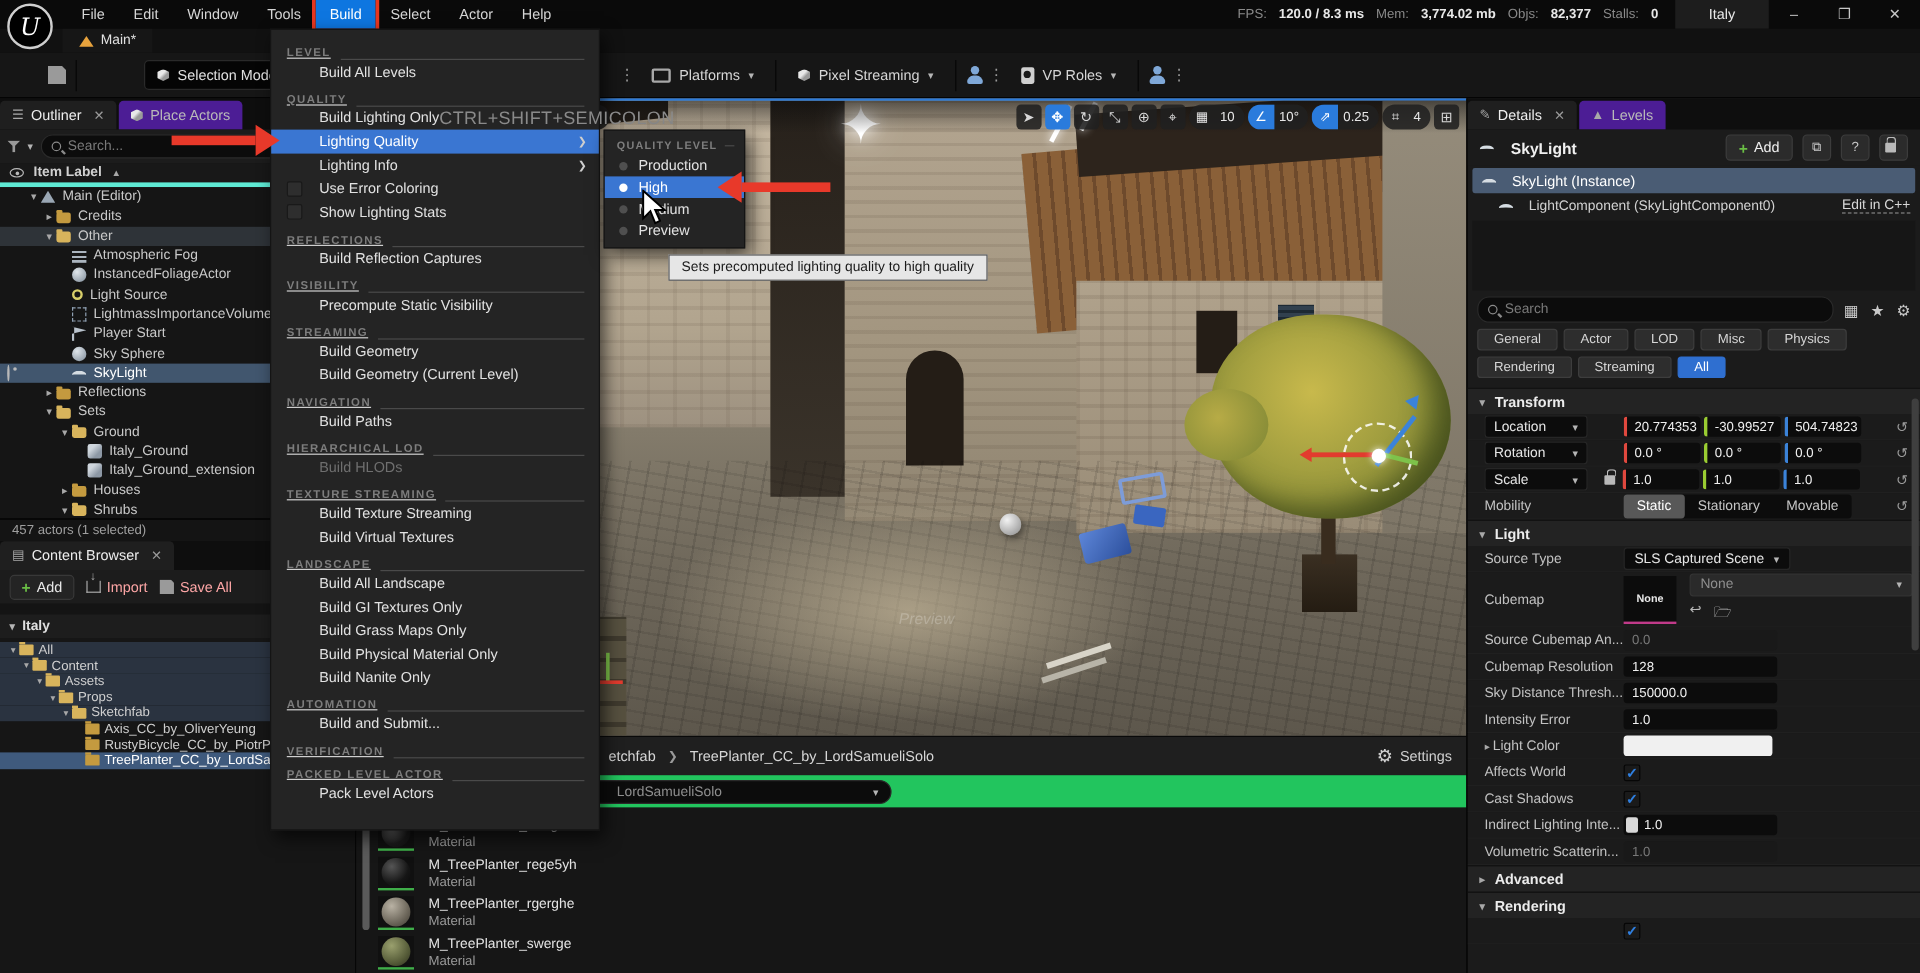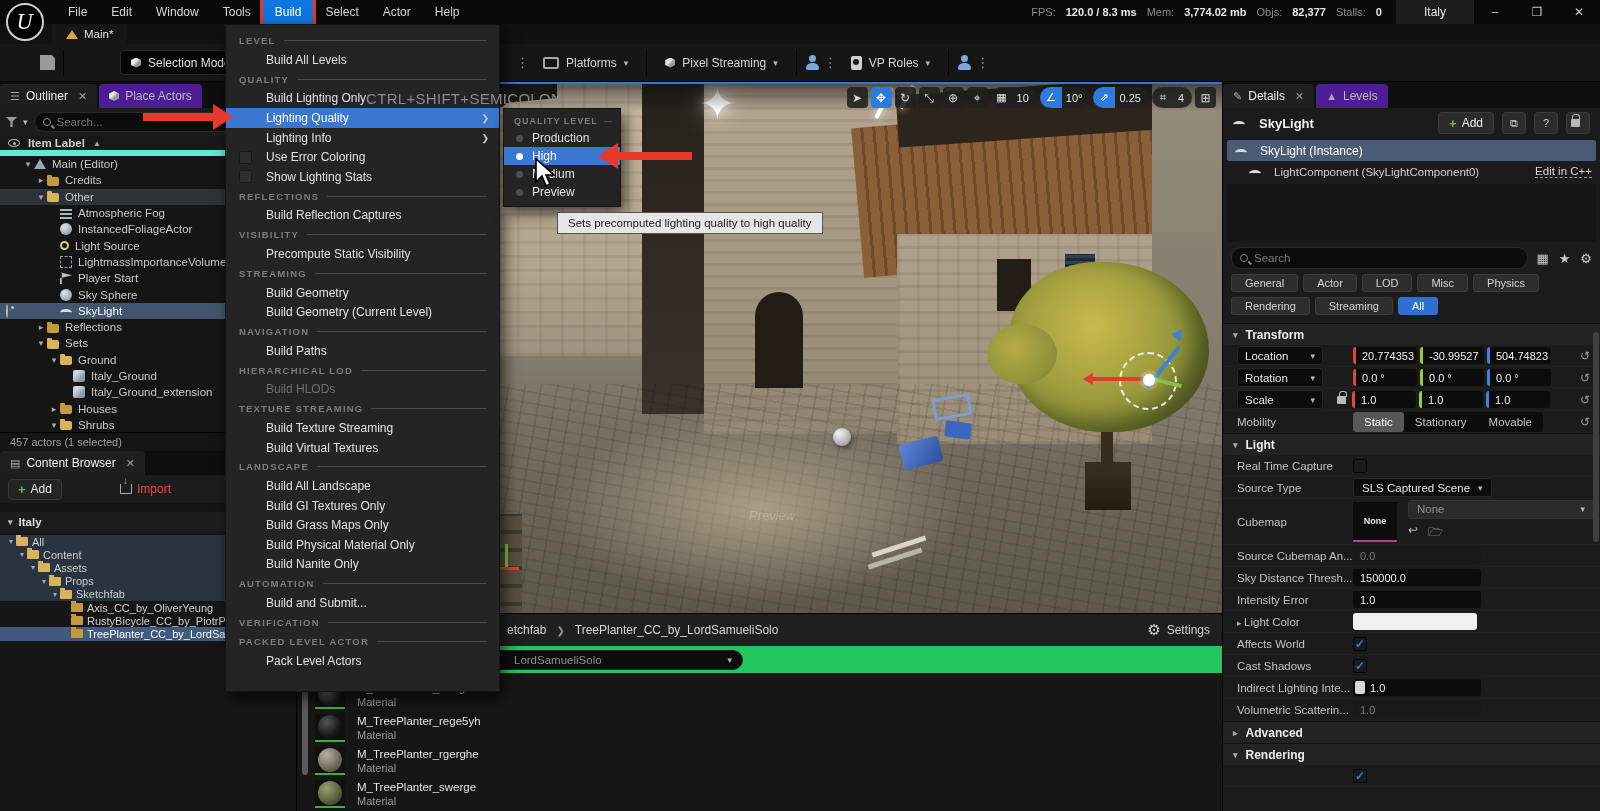--- a/index.html
+++ b/index.html
@@ -53,21 +53,21 @@
   
   .panel-tabs { height:26px; background:#0e0e0e; display:flex; align-items:flex-end; }
   .ptab { height:24px; display:flex; align-items:center; gap:6px; padding:0 10px; font-size:12px; color:#b9b9b9; background:#4c1d95; border-radius:4px 4px 0 0; margin-right:2px; }
   .ptab.active { background:#1f1f1f; color:#eee; }
   .ptab .x { color:#9a9a9a; font-size:11px; margin-left:4px; }
   .search-row { height:28px; background:#1c1c1c; display:flex; align-items:center; padding:0 6px; gap:6px; }
   .search-pill { flex:1; height:20px; background:#0c0c0c; border:1px solid #2a2a2a; border-radius:10px; display:flex; align-items:center; gap:6px; padding:0 8px; color:#7a7a7a; font-size:11.5px; }
   .mag { width:8px; height:8px; border:1.5px solid #8a8a8a; border-radius:50%; position:relative; flex:none; }
   .mag::after { content:""; position:absolute; left:7px; top:7px; width:4px; height:1.5px; background:#8a8a8a; transform:rotate(45deg); }
   .funnel { width:11px; height:10px; background:#9a9a9a; clip-path:polygon(0 0,100% 0,60% 45%,60% 100%,40% 100%,40% 45%); }
-  .ol-header { height:20px; background:#181818; border-bottom:6px solid #5eead4; display:flex; align-items:center; gap:8px; padding:0 8px; font-size:11.5px; color:#d0d0d0; font-weight:bold; }
+  .ol-header { height:20px; background:#181818; border-bottom:4px solid #5eead4; display:flex; align-items:center; gap:8px; padding:0 8px; font-size:11.5px; color:#d0d0d0; font-weight:bold; }
   .eye { width:12px; height:8px; border:1px solid #b9b9b9; border-radius:50%; position:relative; flex:none; }
   .eye::after { content:""; position:absolute; left:3.5px; top:1.5px; width:3px; height:3px; border-radius:50%; background:#b9b9b9; }
   .ol-tree { flex:1; overflow:hidden; background:#151515; }
   .trow { height:16.3px; display:flex; align-items:center; font-size:11.5px; color:#c9c9c9; padding-left:6px; white-space:nowrap; }
   .trow.sel { background:#41566e; color:#fff; }
   .trow.hl { background:#2e3338; }
   .trow .arr { width:12px; color:#a8a8a8; font-size:9px; flex:none; text-align:center; }
   .ticon { width:12px; height:12px; flex:none; margin-right:6px; position:relative; }
   .ic-folder { background:#c49a3f; border-radius:2px 2px 2px 2px; height:9px; margin-top:2px; }
   .ic-folder::before { content:""; position:absolute; top:-2px; left:0; width:5px; height:3px; background:#c49a3f; border-radius:1px 1px 0 0; }
@@ -80,21 +80,21 @@
   .ic-flag { background:#b9c2cc; clip-path:polygon(0 0,100% 25%,0 50%,0 100%,15% 100%,15% 0); }
   .ic-level { width:0; height:0; border-left:6px solid transparent; border-right:6px solid transparent; border-bottom:10px solid #9aa7b4; background:none; }
   .ic-sky { border-top:3px solid #d5dce2; border-radius:50% 50% 0 0; height:7px; margin-top:3px; }
   .ol-status { height:19px; background:#141414; border-top:1px solid #000; display:flex; align-items:center; padding:0 10px; font-size:11px; color:#9f9f9f; }
 
   
   .cb-tab-row { height:24px; background:#0e0e0e; display:flex; align-items:flex-end; }
   .cb-toolbar { height:28px; background:#1c1c1c; display:flex; align-items:center; gap:10px; padding:0 8px; font-size:12px; color:#d6d6d6; }
   .add-btn { display:flex; align-items:center; gap:5px; background:#242424; border:1px solid #383838; border-radius:4px; height:21px; padding:0 9px; color:#e8e8e8; }
   .plus-g { color:#6abe45; font-weight:bold; font-size:13px; }
-  .cb-btn { display:flex; align-items:center; gap:5px; color:#ef4444;margin-left:48px; }
+  .cb-btn { display:flex; align-items:center; gap:5px; color:#fca5a5; }
   .imp-ic { width:12px; height:10px; border:1.5px solid #a8a8a8; border-top:none; position:relative; }
   .imp-ic::before { content:"↓"; position:absolute; left:2px; top:-9px; font-size:10px; color:#a8a8a8; }
   .circ-back { width:16px; height:16px; border:1.5px solid #a8a8a8; border-radius:50%; display:flex; align-items:center; justify-content:center; font-size:10px; color:#a8a8a8; margin-left:auto; }
   .italy-hdr { height:20px; margin-top:9px; background:#1d1d1d; display:flex; align-items:center; gap:6px; padding:0 8px; color:#e0e0e0; font-size:11.5px; font-weight:bold; }
   .cb-tree { flex:1; background:#161616; padding-top:3px; overflow:hidden; }
   .cbrow { height:13.2px; display:flex; align-items:center; font-size:11px; color:#cfcfcf; white-space:nowrap; }
   .cbrow.tint { background:#2a3340; }
   .cbrow.sel { background:#3f5a7d; color:#fff; }
   .cbrow .arr { width:10px; font-size:8px; color:#a8a8a8; text-align:center; flex:none; }
   .cb-fold { width:12px; height:9px; background:#c49a3f; border-radius:1px; margin-right:4px; flex:none; position:relative; }
@@ -178,21 +178,21 @@
   .dd { height:19px; background:#0c0c0c; border:1px solid #262626; border-radius:3px; display:flex; align-items:center; gap:8px; padding:0 8px; font-size:11.5px; color:#e6e6e6; }
   .swatch { width:124px; height:17px; background:#f0f0f0; border-radius:3px; }
   .cm-thumb { width:44px; height:40px; background:#0c0c0c; border-bottom:2px solid #c13b8a; display:flex; align-items:center; justify-content:center; font-size:9px; color:#e8e8e8; font-weight:bold; }
   .cm-right { display:flex; flex-direction:column; gap:4px; margin-left:8px; }
   .cm-dd { width:186px; height:19px; background:#2a2a2a; border:1px solid #333; border-radius:3px; display:flex; align-items:center; justify-content:space-between; padding:0 8px; font-size:11.5px; color:#8f8f8f; }
   .cm-icons { display:flex; gap:10px; color:#b9b9b9; font-size:12px; }
   .dt-scroll { position:absolute; right:1px; top:250px; width:6px; height:210px; background:#3f3f3f; border-radius:3px; }
 
   
   .build-menu { position:absolute; left:225px; top:24px; width:275px; height:668px; background:#242424; border:1px solid #141414; box-shadow:4px 6px 14px rgba(0,0,0,.65); z-index:50; padding-top:6px; }
-  .bm-sec { height:19px; display:flex; align-items:center; gap:8px; padding:0 12px 0 13px; }
+  .bm-sec { height:19px; display:flex; align-items:flex-end; gap:8px; padding:0 12px 0 13px;text-decoration:underline; }
   .bm-sec .t { color:#7d7d7d; font-size:9.5px; font-weight:bold; letter-spacing:1.2px; white-space:nowrap; }
   .bm-sec .ln { flex:1; height:1px; background:#4a4a4a; }
   .bm-item { height:19.6px; display:flex; align-items:center; padding:0 10px 0 40px; font-size:12px; color:#e2e2e2; position:relative; white-space:nowrap; }
   .bm-item.hl { background:#3a76d2; color:#fff; }
   .bm-item.dis { color:#6f6f6f; }
   .bm-item .sc2 { margin-left:auto; font-size:15px; color:#8a8a8a; letter-spacing:.3px; }
   .bm-item .sub { margin-left:auto; font-size:9px; color:#cfcfcf; }
   .bm-chk { position:absolute; left:13px; width:13px; height:13px; background:#2e2e2e; border:1px solid #191919; border-radius:2px; }
 
   
@@ -789,26 +789,20 @@
               <div class="opt">Movable</div>
             </div>
           </div>
           <span class="reset">↺</span>
         </div>
         <div class="sec-hdr">
           <span class="arr">▾</span>
           <span>Light</span>
         </div>
         <div class="prow">
-          <div class="plabel">Real Time Capture</div>
-          <div class="pval">
-            <div class="chk"></div>
-          </div>
-        </div>
-        <div class="prow">
           <div class="plabel">Source Type</div>
           <div class="pval">
             <div class="dd">
               <span>SLS Captured Scene</span>
               <span class="chev">▾</span>
             </div>
           </div>
         </div>
         <div class="prow" style="height: 46px;">
           <div class="plabel">Cubemap</div>
@@ -826,20 +820,26 @@
             </div>
           </div>
         </div>
         <div class="prow">
           <div class="plabel">Source Cubemap An...</div>
           <div class="pval">
             <div class="inp dis">0.0</div>
           </div>
         </div>
         <div class="prow">
+          <div class="plabel">Cubemap Resolution</div>
+          <div class="pval">
+            <div class="inp">128</div>
+          </div>
+        </div>
+        <div class="prow">
           <div class="plabel">Sky Distance Thresh...</div>
           <div class="pval">
             <div class="inp">150000.0</div>
           </div>
         </div>
         <div class="prow">
           <div class="plabel">Intensity Error</div>
           <div class="pval">
             <div class="inp">1.0</div>
           </div>

